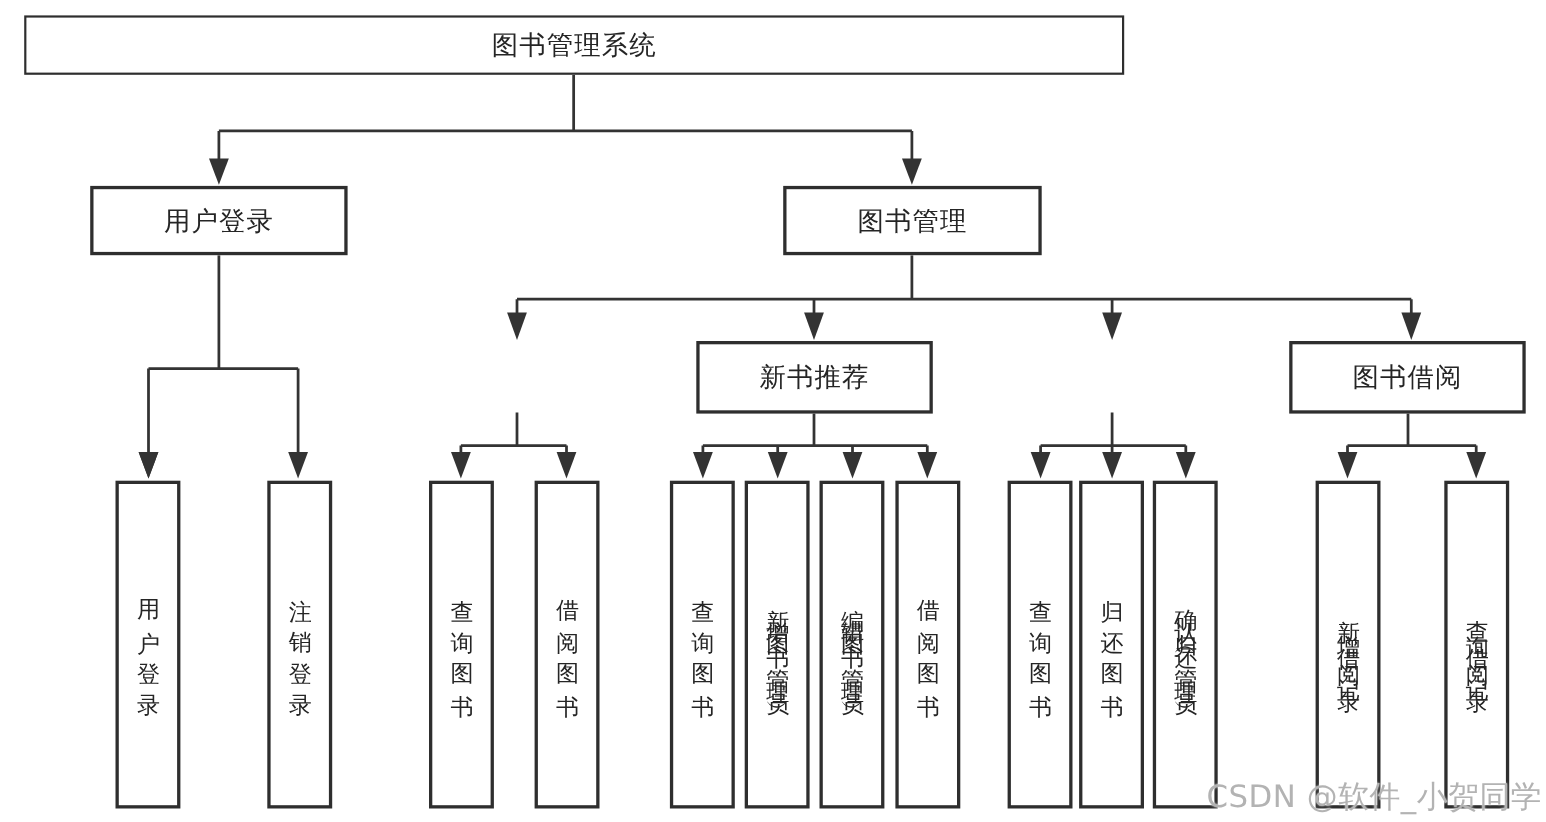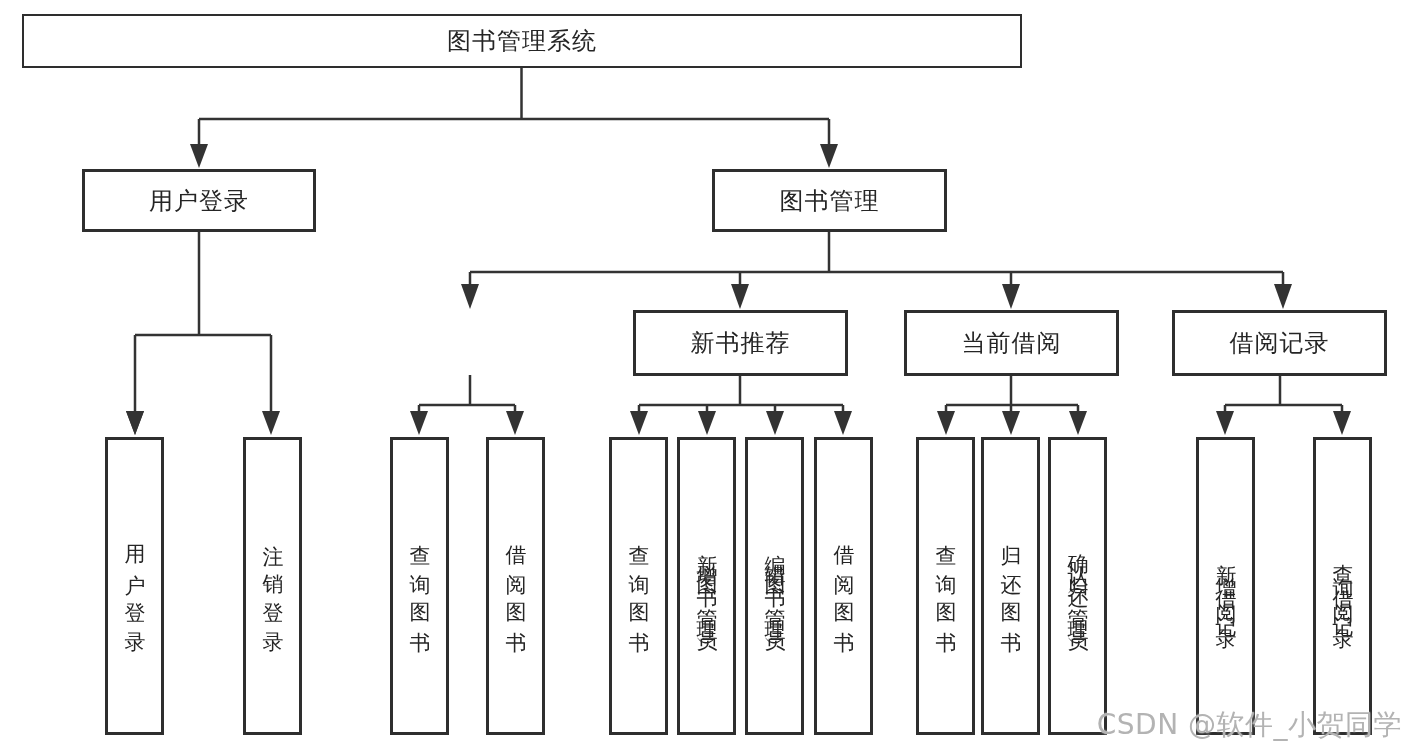--- a/index.html
+++ b/index.html
@@ -104,25 +104,22 @@
   <div class="box" style="left:82px;top:169px;width:234px;height:63px;">
     <span class="hlabel">用户登录</span>
   </div>
   <div class="box" style="left:712px;top:169px;width:235px;height:63px;">
     <span class="hlabel">图书管理</span>
   </div>
 
   <div class="box" style="left:633px;top:310px;width:215px;height:66px;">
     <span class="hlabel">新书推荐</span>
   </div>
-  <div class="box" style="left:904px;top:310px;width:215px;height:66px;">
-    <span class="hlabel">当前借阅</span>
-  </div>
   <div class="box" style="left:1172px;top:310px;width:215px;height:66px;">
-    <span class="hlabel">借阅记录</span>
+    <span class="hlabel">图书借阅</span>
   </div>
 
   <div class="box leaf" style="left:105px;">
     <span class="vlabel" style="letter-spacing: 29px;">用户登录</span>
   </div>
   <div class="box leaf" style="left:243px;">
     <span class="vlabel" style="letter-spacing: 29px;">注销登录</span>
   </div>
   <div class="box leaf" style="left:390px;">
     <span class="vlabel" style="letter-spacing: 29px;">查询图书</span>

